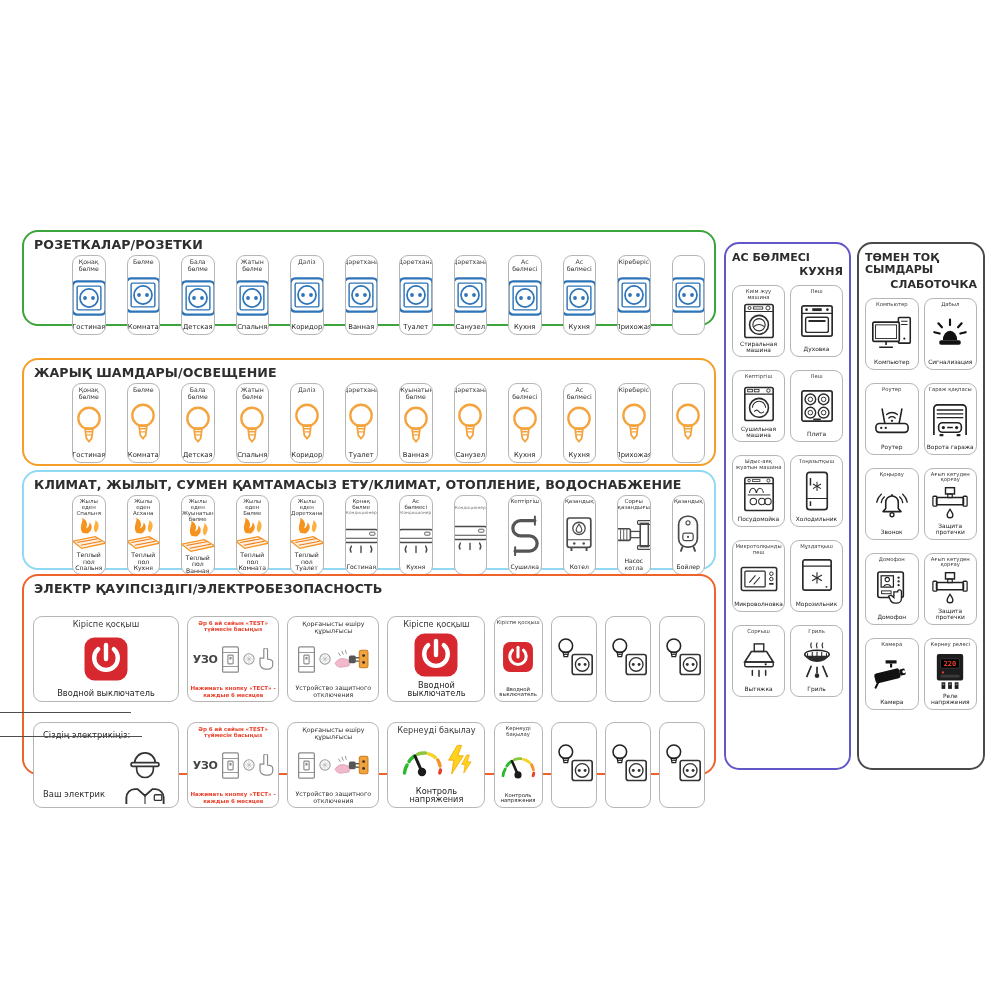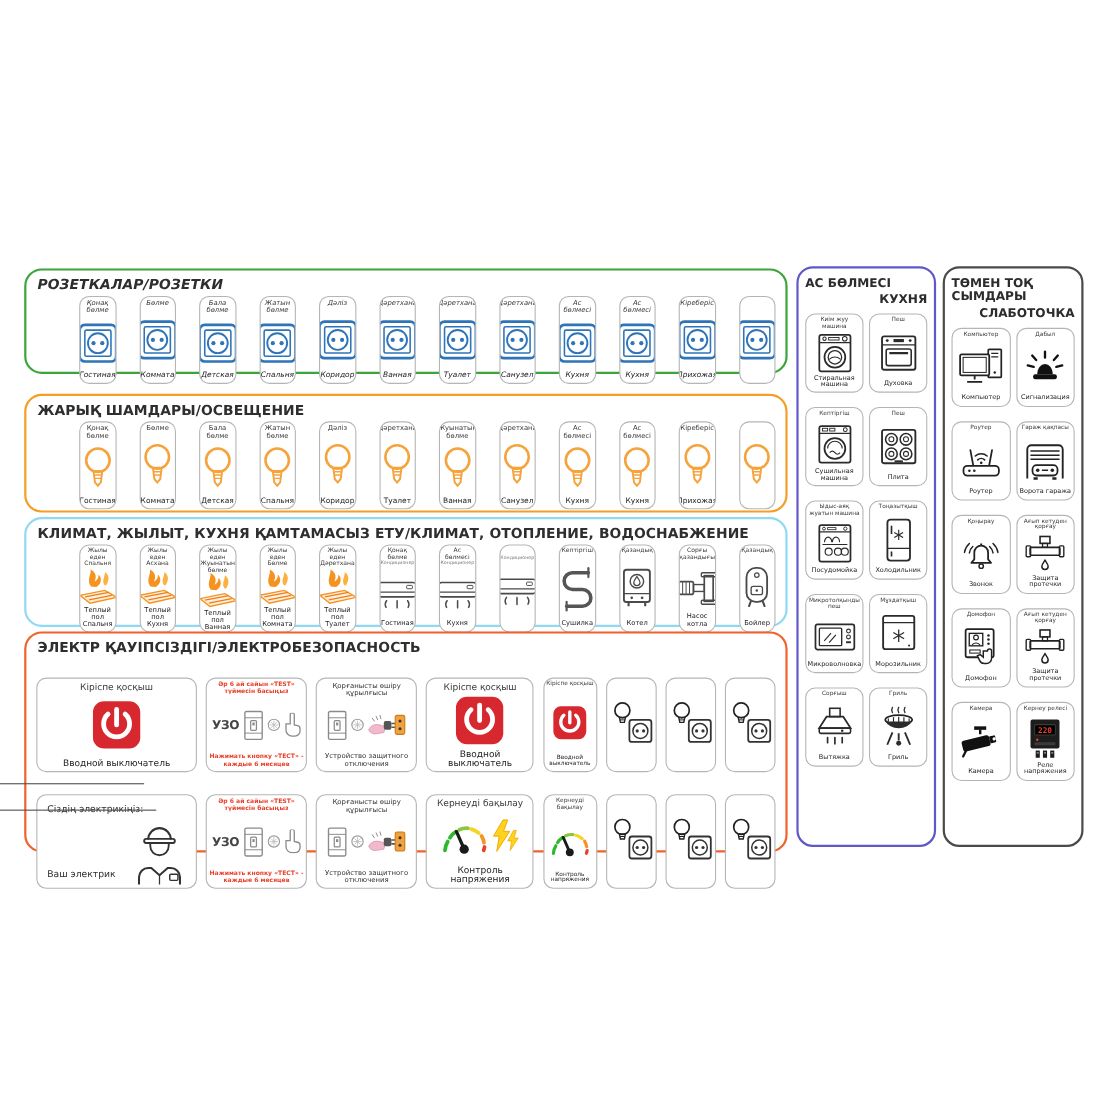--- a/index.html
+++ b/index.html
@@ -1,21 +1,21 @@
 <!DOCTYPE html>
 <html><head>
 <meta charset="utf-8">
 <style>
   html,body{margin:0;padding:0;}
   body{
     width:1000px;height:1000px;position:relative;background:#ffffff;
     font-family:"DejaVu Sans","Liberation Sans",sans-serif;color:#2d2d2d;
   }
   .zone{position:absolute;left:22px;width:694px;box-sizing:border-box;background:#fff;border-radius:16px;padding:4px 9px 6px;}
-  #sec-sockets{top:244px;height:96px;font-style:italic;}
+  #sec-sockets{top:230px;height:96px;}
   #sec-lighting{top:358px;height:108px;}
   #sec-climate{top:470px;height:100px;}
   #sec-safety{top:574px;height:201px;}
   .sec-title{font-weight:bold;font-size:12.6px;letter-spacing:.1px;color:#2e2e2e;margin:1px 0 3px 1px;white-space:nowrap;}
 
   .cards-row{display:flex;gap:21px;margin-left:39px;}
   .cards-row .card{flex:1 1 0;}
   .card{box-sizing:border-box;background:#fff;border:1.4px solid #b5b5b5;border-radius:9px;
     display:flex;flex-direction:column;align-items:center;justify-content:space-between;
     padding:3px 1px;height:80px;overflow:hidden;}
@@ -370,21 +370,21 @@
               <line x1="14.5" y1="30.5" x2="21.5" y2="30.5" stroke="#f5a33c" stroke-width="1.5"></line>
               <line x1="15" y1="34" x2="21" y2="34" stroke="#f5a33c" stroke-width="1.5"></line>
             </svg>
           </span>
     <div class="bot"></div>
   </div>
       </div>
   </section>
 
   <section class="zone" id="sec-climate" style="border: 2.6px solid rgb(143, 217, 242);">
-    <div class="sec-title">КЛИМАТ, ЖЫЛЫТ, КУХНЯ ҚАМТАМАСЫЗ ЕТУ/КЛИМАТ, ОТОПЛЕНИЕ, ВОДОСНАБЖЕНИЕ</div>
+    <div class="sec-title">КЛИМАТ, ЖЫЛЫТ, СУМЕН ҚАМТАМАСЫЗ ЕТУ/КЛИМАТ, ОТОПЛЕНИЕ, ВОДОСНАБЖЕНИЕ</div>
     <div class="cards-row">
         <div class="card">
     <div class="top">Жылы еден Спальня</div>
     <span class="icon grow">
             <svg width="40" height="36" viewBox="0 0 44 40">
               <path d="M15 19 C10 13 16 6 14.5 2 C21 5 20.5 11 18.5 14 C21.5 13 23 10 22.5 7 C27 11 25 17 20.5 19.5 Z" fill="#f6921e"></path>
               <path d="M29 18 C25 13 30 8 29 4.5 C34 8 33.5 13 30.5 17.5 Z" fill="#fcb040"></path>
               <path d="M4 28 L29 23 L41 30 L14 36 Z" fill="#fdeedd" stroke="#f6921e" stroke-width="1.4"></path>
               <path d="M9 29.5 L33 25 M13 32.5 L36 28" stroke="#ef7d15" stroke-width="1.3" fill="none"></path>
             </svg>

